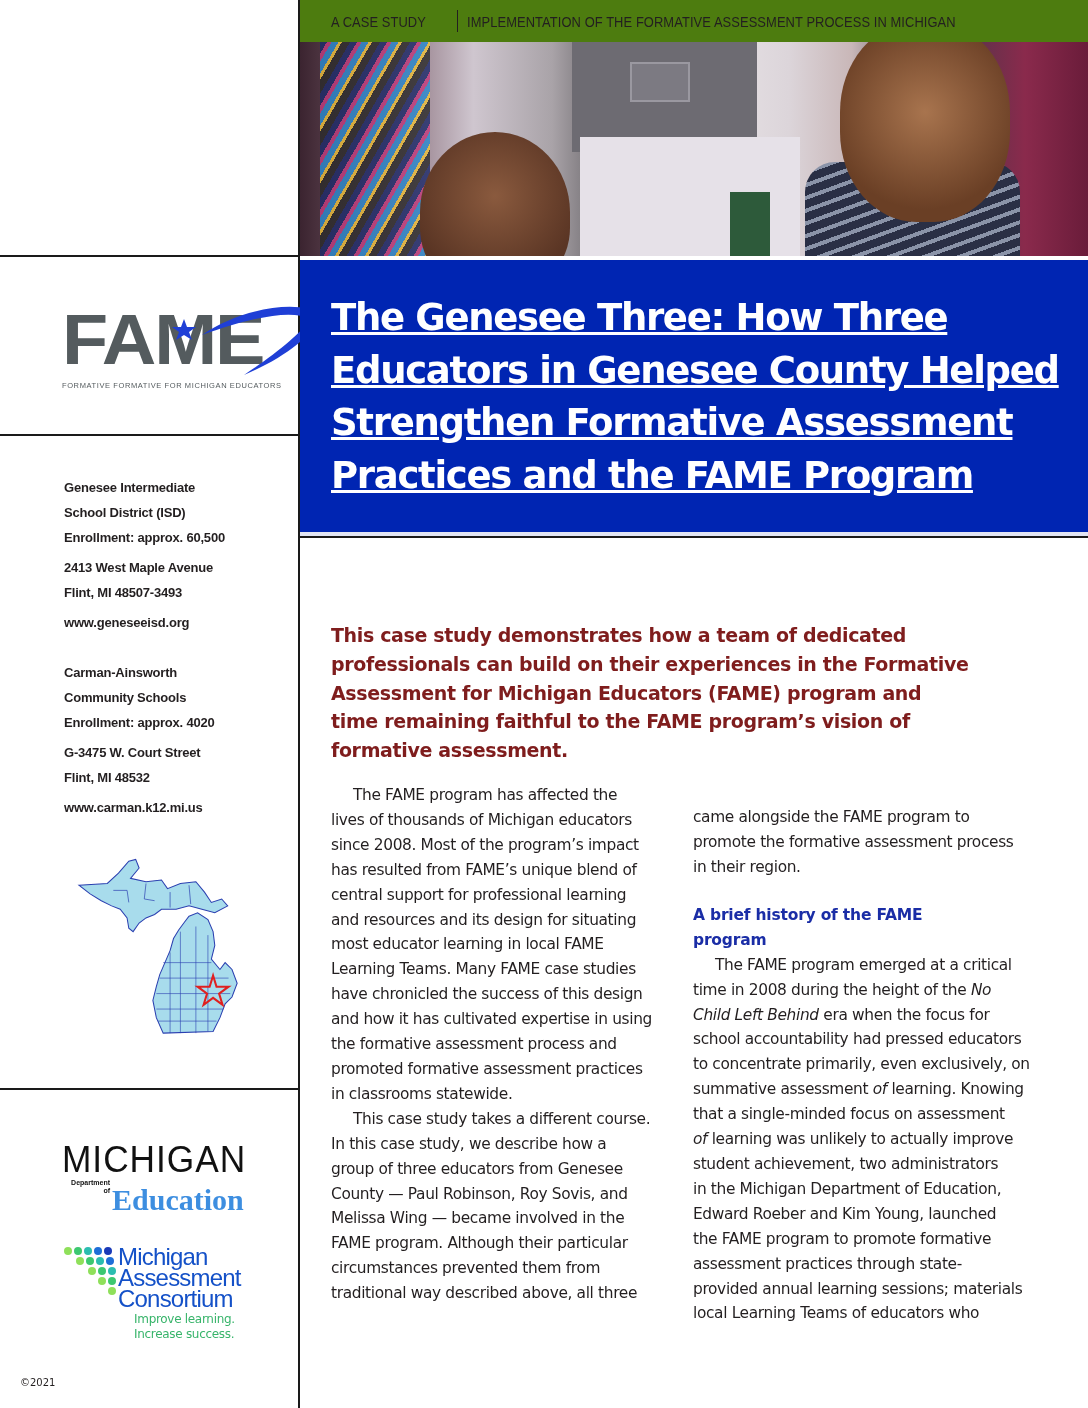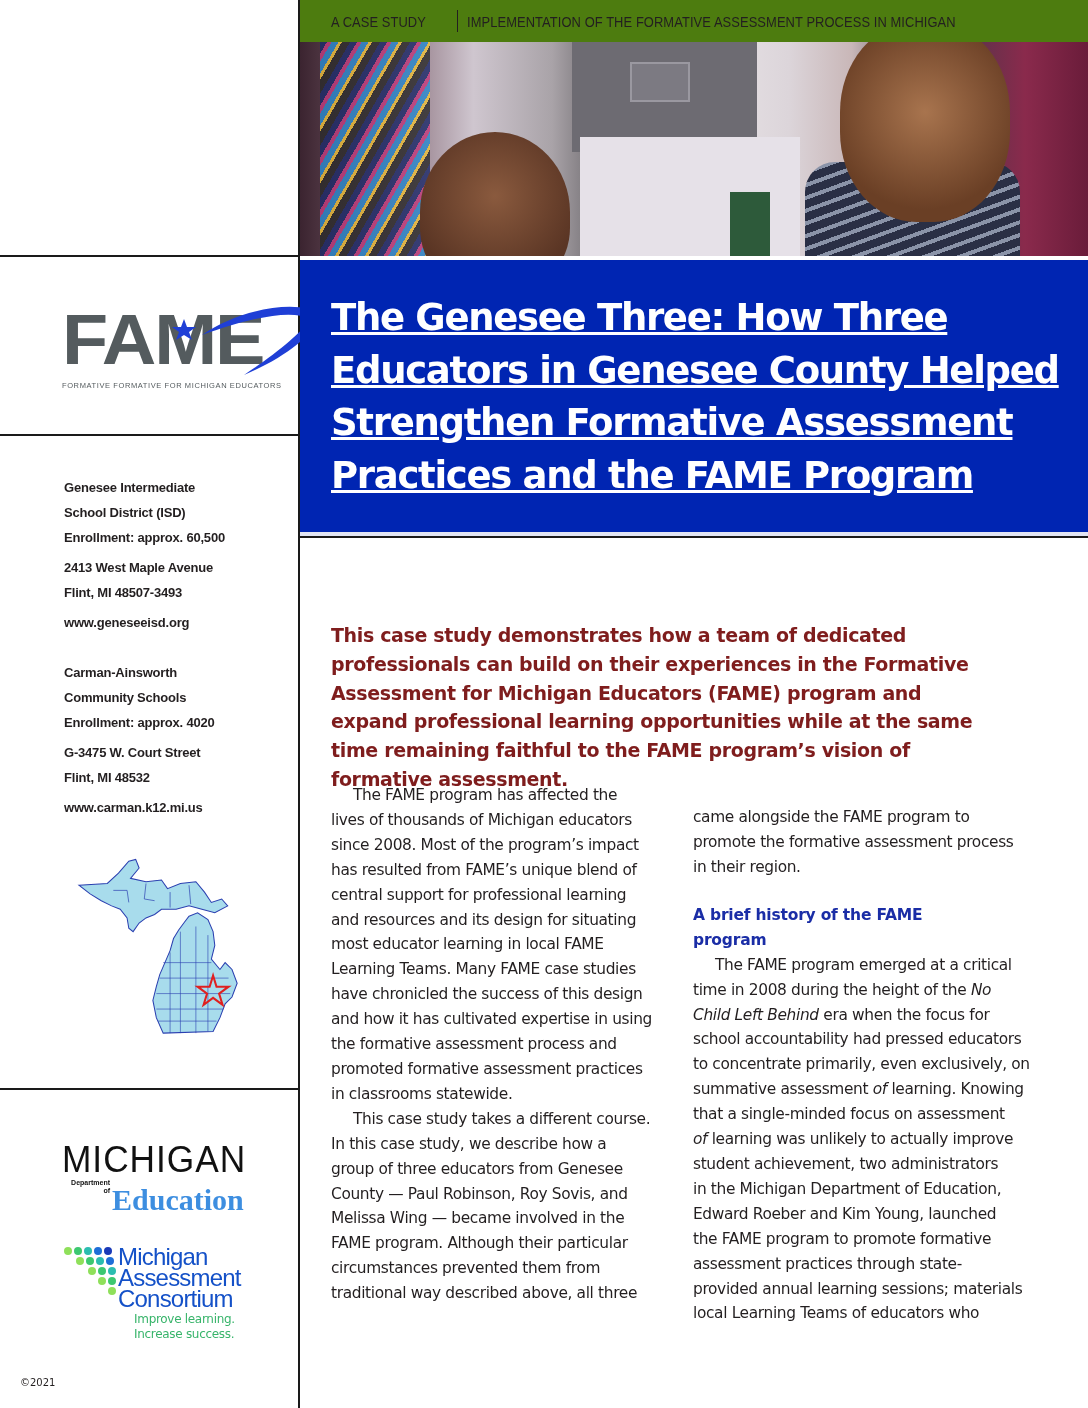--- a/index.html
+++ b/index.html
@@ -194,21 +194,20 @@
     <div>Practices and the FAME Program</div>
   </h1>
 </div>
 <div class="title-underline"></div>
 <div class="title-rule"></div>
 
 <div class="intro">
   <div>This case study demonstrates how a team of dedicated</div>
   <div>professionals can build on their experiences in the Formative</div>
   <div>Assessment for Michigan Educators (FAME) program and</div>
-  <div>expand professional learning opportunities while at the same</div>
   <div>time remaining faithful to the FAME program’s vision of</div>
   <div>formative assessment.</div>
 </div>
 
 <div class="col col1">
   <div>
     <div class="line" style="padding-left:22px;">The FAME program has affected the</div>
     <div class="line">lives of thousands of Michigan educators</div>
     <div class="line">since 2008. Most of the program’s impact</div>
     <div class="line">has resulted from FAME’s unique blend of</div>

